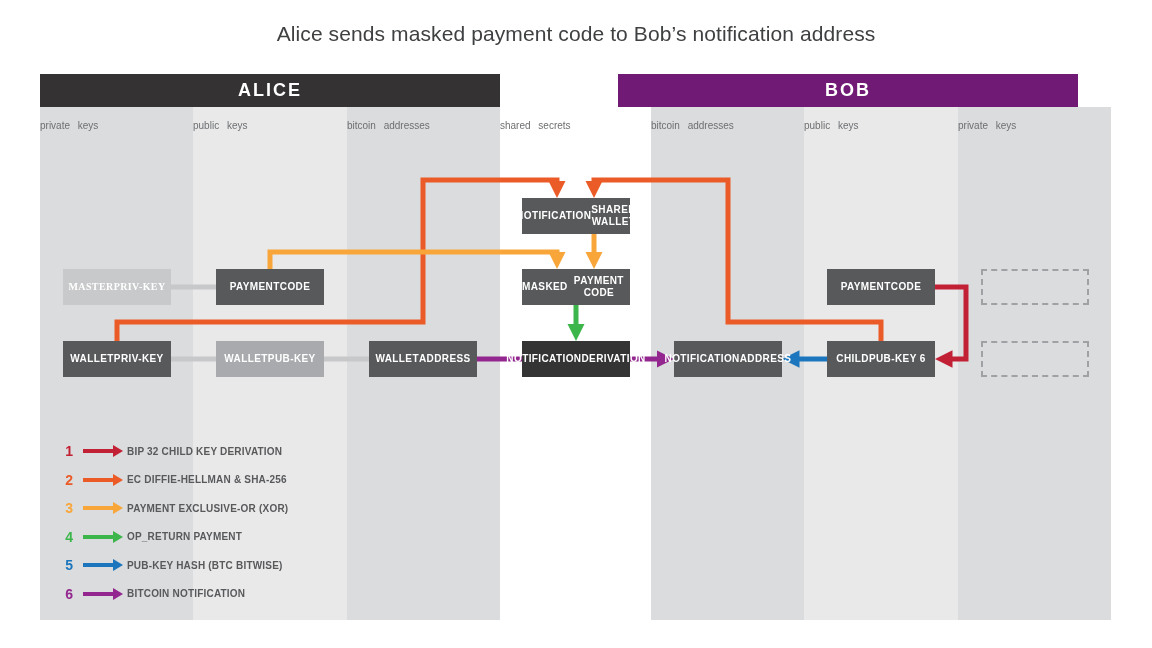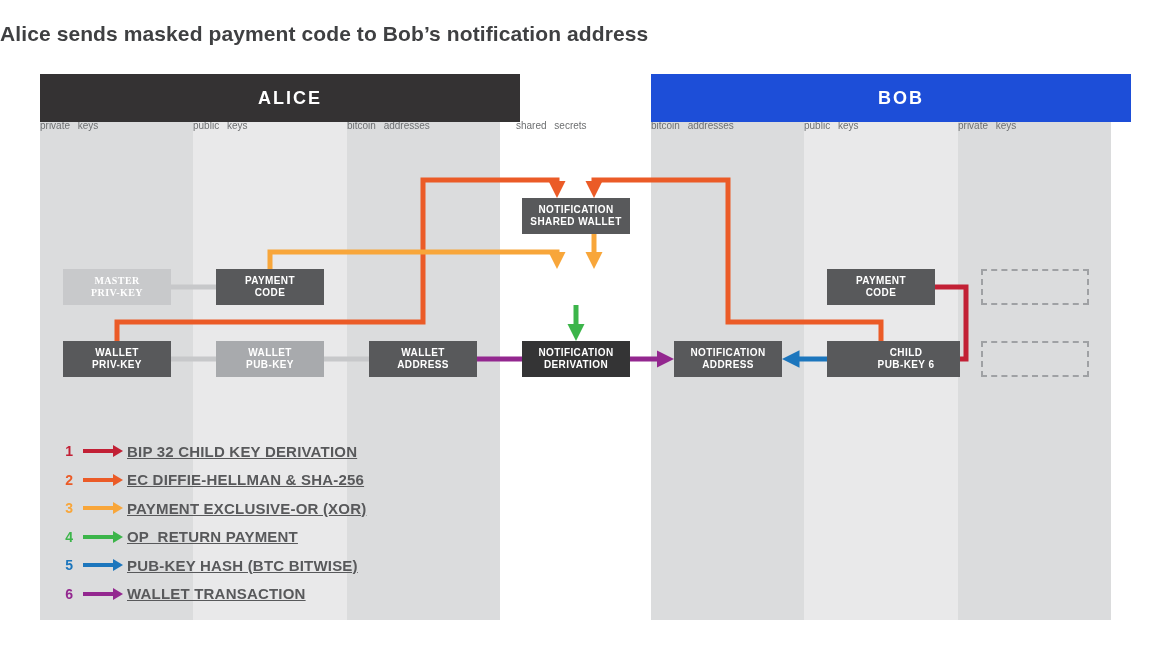--- a/index.html
+++ b/index.html
@@ -6,33 +6,33 @@
     margin: 0; padding: 0;
     width: 1152px; height: 648px;
     background: #ffffff;
     font-family: "Liberation Sans", sans-serif;
     overflow: hidden;
   }
   .stage { position: absolute; top: 0; left: 0; width: 1152px; height: 648px; }
 
   .page-title {
     position: absolute; top: 22px; left: 0; width: 1152px;
-    font-size: 21px; font-weight: bold; color: #3f4042;
+    text-align: center;
+    font-size: 21px; font-weight: normal; color: #3f4042;
     letter-spacing: 0.1px;
   }
 
   .panel-header {
-    position: absolute; top: 74px; height: 48px;
+    position: absolute; top: 74px; height: 33px;
     display: flex; align-items: center; justify-content: center;
     color: #ffffff; font-weight: bold; font-size: 18px; letter-spacing: 2px;
     z-index: 2;
-    padding-left: 20px;
   }
   .hdr-alice { left: 40px;  width: 460px; background: #343233; }
-  .hdr-bob   { left: 651px; width: 460px; background: #1d4ed8; }
+  .hdr-bob   { left: 618px; width: 460px; background: #701a75; }
 
   .col { position: absolute; top: 107px; height: 513px; z-index: 0; }
   .col-shade-a { background: #dbdcdd; }
   .col-shade-b { background: #e9e9ea; }
 
   .col-label {
     position: absolute; top: 120px; height: 16px;
     text-align: left; font-size: 10px; color: #6d6f71;
     word-spacing: 5px; z-index: 1;
   }
@@ -44,21 +44,21 @@
   .s-gray   { stroke: #c7c8ca; }
   .s-red    { stroke: #c22035; }
   .s-orange { stroke: #eb5b27; }
   .s-yellow { stroke: #f8a63a; }
   .s-green  { stroke: #3cb54a; }
   .s-blue   { stroke: #1c76bd; }
   .s-purple { stroke: #93278f; }
 
   .node {
     position: absolute; width: 108px; height: 36px;
-    display: flex; flex-direction: column; align-items: center; justify-content: center;
+    display: flex; flex-direction: row; align-items: center; justify-content: center;
     text-align: center; color: #ffffff;
     font-size: 10px; font-weight: bold; line-height: 12px; letter-spacing: 0.4px;
     z-index: 3;
   }
   .node-dark   { background: #58595b; }
   .node-darker { background: #343435; }
   .node-light  { background: #c8c9cb; }
   .node-medium { background: #a8aaad; }
   .node-dashed {
     background: transparent;
@@ -69,21 +69,21 @@
   
   .pos-master       { left: 63px;  top: 269px; font-family: Liberation Serif, serif; }
   .pos-paycode-a    { left: 216px; top: 269px; }
   .pos-wallet-priv  { left: 63px;  top: 341px; }
   .pos-wallet-pub   { left: 216px; top: 341px; }
   .pos-wallet-addr  { left: 369px; top: 341px; }
   .pos-shared-sec   { left: 522px; top: 198px; }
   .pos-masked       { left: 522px; top: 269px; }
   .pos-notif-tx     { left: 522px; top: 341px; }
   .pos-notif-addr   { left: 674px; top: 341px; }
-  .pos-child        { left: 827px; top: 341px; padding-left: 25px; }
+  .pos-child        { left: 827px; top: 341px; }
   .pos-paycode-b    { left: 827px; top: 269px; }
   .pos-dashed-1     { left: 981px; top: 269px; }
   .pos-dashed-2     { left: 981px; top: 341px; }
 
   .legend {
     position: absolute; left: 57px; top: 437px; z-index: 4;
   }
   .lg-row { display: flex; align-items: center; height: 28.5px; }
   .lg-num {
     width: 16px; text-align: right;
@@ -94,21 +94,21 @@
     margin-left: 10px; background: currentColor;
   }
   .lg-arrow::after {
     content: ""; position: absolute; right: -10px; top: -4px;
     border-left: 10px solid currentColor;
     border-top: 6px solid transparent;
     border-bottom: 6px solid transparent;
   }
   .lg-label {
     margin-left: 14px;
-    font-size: 15px; font-weight: bold; color: #58595b; letter-spacing: 0.2px; text-decoration: underline;
+    font-size: 10px; font-weight: bold; color: #58595b; letter-spacing: 0.2px;
   }
   .c-red    { color: #c22035; }
   .c-orange { color: #eb5b27; }
   .c-yellow { color: #f8a63a; }
   .c-green  { color: #3cb54a; }
   .c-blue   { color: #1c76bd; }
   .c-purple { color: #93278f; }
 </style>
 </head>
 <body>
@@ -123,21 +123,21 @@
   <div class="col col-shade-a" style="left:651px; width:153px;"></div>
   <div class="col col-shade-b" style="left:804px; width:154px;"></div>
   <div class="col col-shade-a" style="left:958px; width:153px;"></div>
 
   <div class="panel-header hdr-alice">ALICE</div>
   <div class="panel-header hdr-bob">BOB</div>
 
   <div class="col-label" style="left:40px;  width:153px;">private keys</div>
   <div class="col-label" style="left:193px; width:154px;">public keys</div>
   <div class="col-label" style="left:347px; width:153px;">bitcoin addresses</div>
-  <div class="col-label" style="left:516px; width:171px;">shared secrets</div>
+  <div class="col-label" style="left:500px; width:171px;">shared secrets</div>
   <div class="col-label" style="left:651px; width:153px;">bitcoin addresses</div>
   <div class="col-label" style="left:804px; width:154px;">public keys</div>
   <div class="col-label" style="left:958px; width:153px;">private keys</div>
 
   <svg class="connector-layer" width="1152" height="648" viewBox="0 0 1152 648">
     <defs>
       <marker id="m-red" viewBox="0 0 10 10" refX="6" refY="5" markerWidth="3.5" markerHeight="3.5" orient="auto" markerUnits="strokeWidth">
           <path d="M0,0 L10,5 L0,10 z" fill="#c22035"></path>
         </marker>
       <marker id="m-orange" viewBox="0 0 10 10" refX="6" refY="5" markerWidth="3.5" markerHeight="3.5" orient="auto" markerUnits="strokeWidth">
@@ -194,20 +194,24 @@
     <span>PUB-KEY</span>
   </div>
   <div class="node node-dark pos-wallet-addr">
     <span>WALLET</span>
     <span>ADDRESS</span>
   </div>
   <div class="node node-dark pos-shared-sec">
     <span>NOTIFICATION</span>
     <span>SHARED WALLET</span>
   </div>
+  <div class="node node-dark pos-masked">
+    <span>MASKED</span>
+    <span>PAYMENT CODE</span>
+  </div>
   <div class="node node-darker pos-notif-tx">
     <span>NOTIFICATION</span>
     <span>DERIVATION</span>
   </div>
   <div class="node node-dark pos-notif-addr">
     <span>NOTIFICATION</span>
     <span>ADDRESS</span>
   </div>
   <div class="node node-dark pos-child">
     <span>CHILD</span>
@@ -242,17 +246,17 @@
       <span class="lg-label">OP_RETURN PAYMENT</span>
     </div>
     <div class="lg-row c-blue">
       <span class="lg-num">5</span>
       <span class="lg-arrow"></span>
       <span class="lg-label">PUB-KEY HASH (BTC BITWISE)</span>
     </div>
     <div class="lg-row c-purple">
       <span class="lg-num">6</span>
       <span class="lg-arrow"></span>
-      <span class="lg-label">WALLET TRANSACTION</span>
+      <span class="lg-label">BITCOIN NOTIFICATION</span>
     </div>
   </div>
 
 </div>
 
 </body></html>

